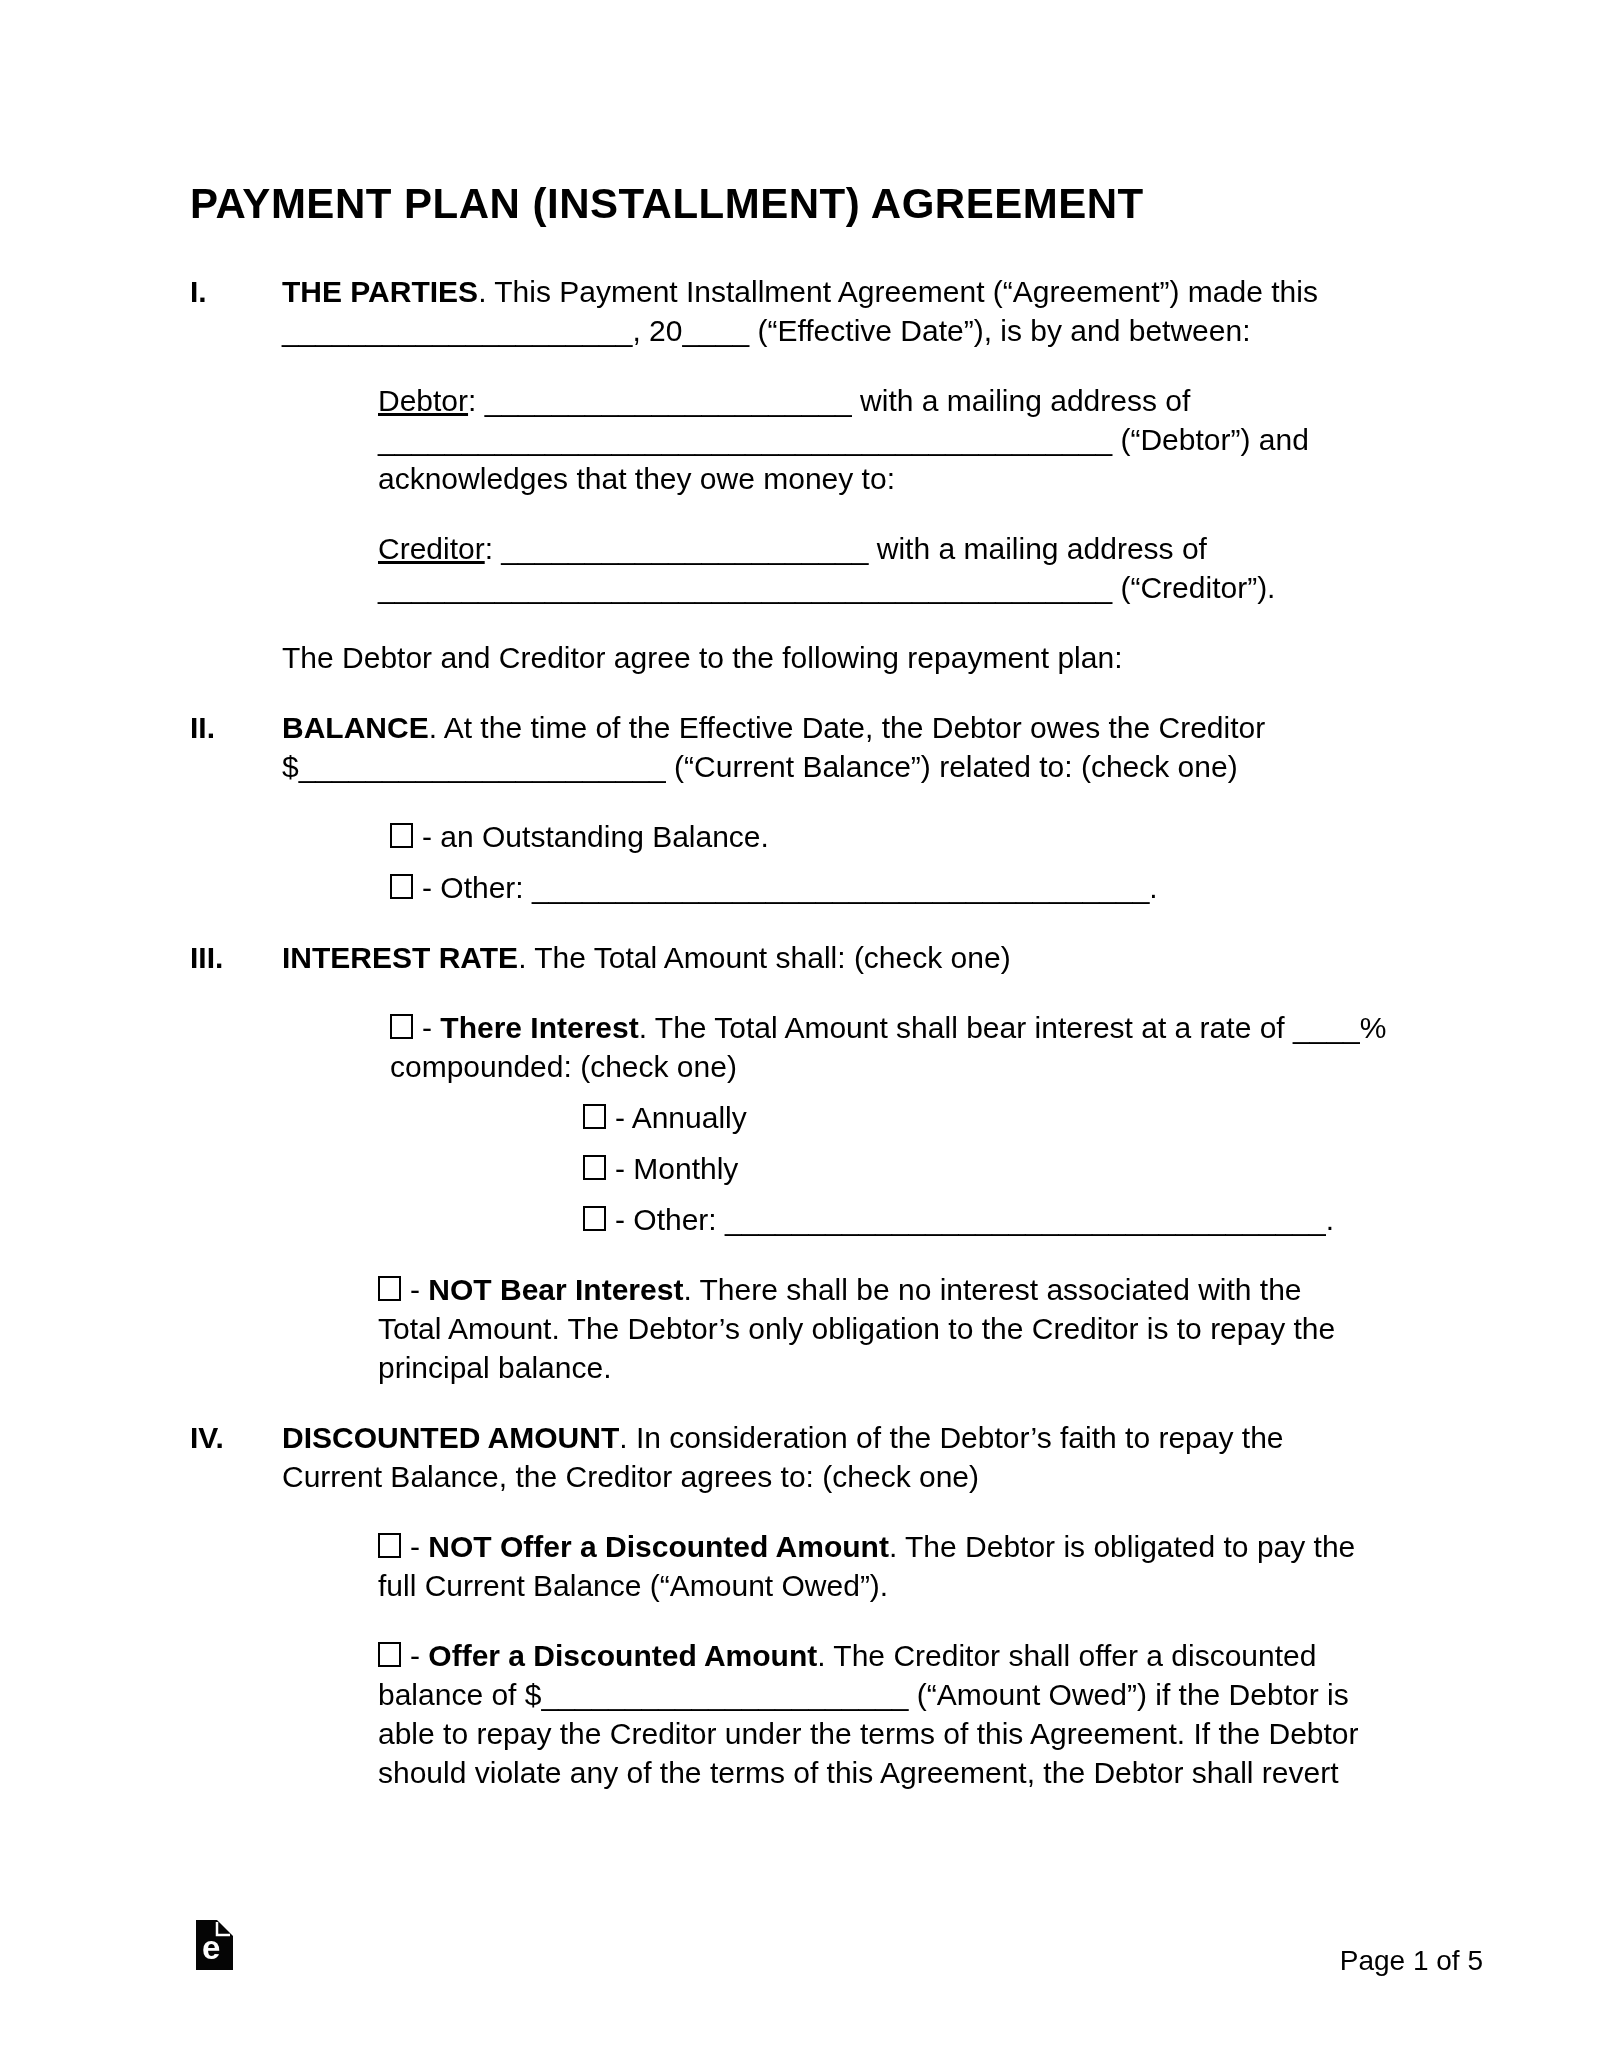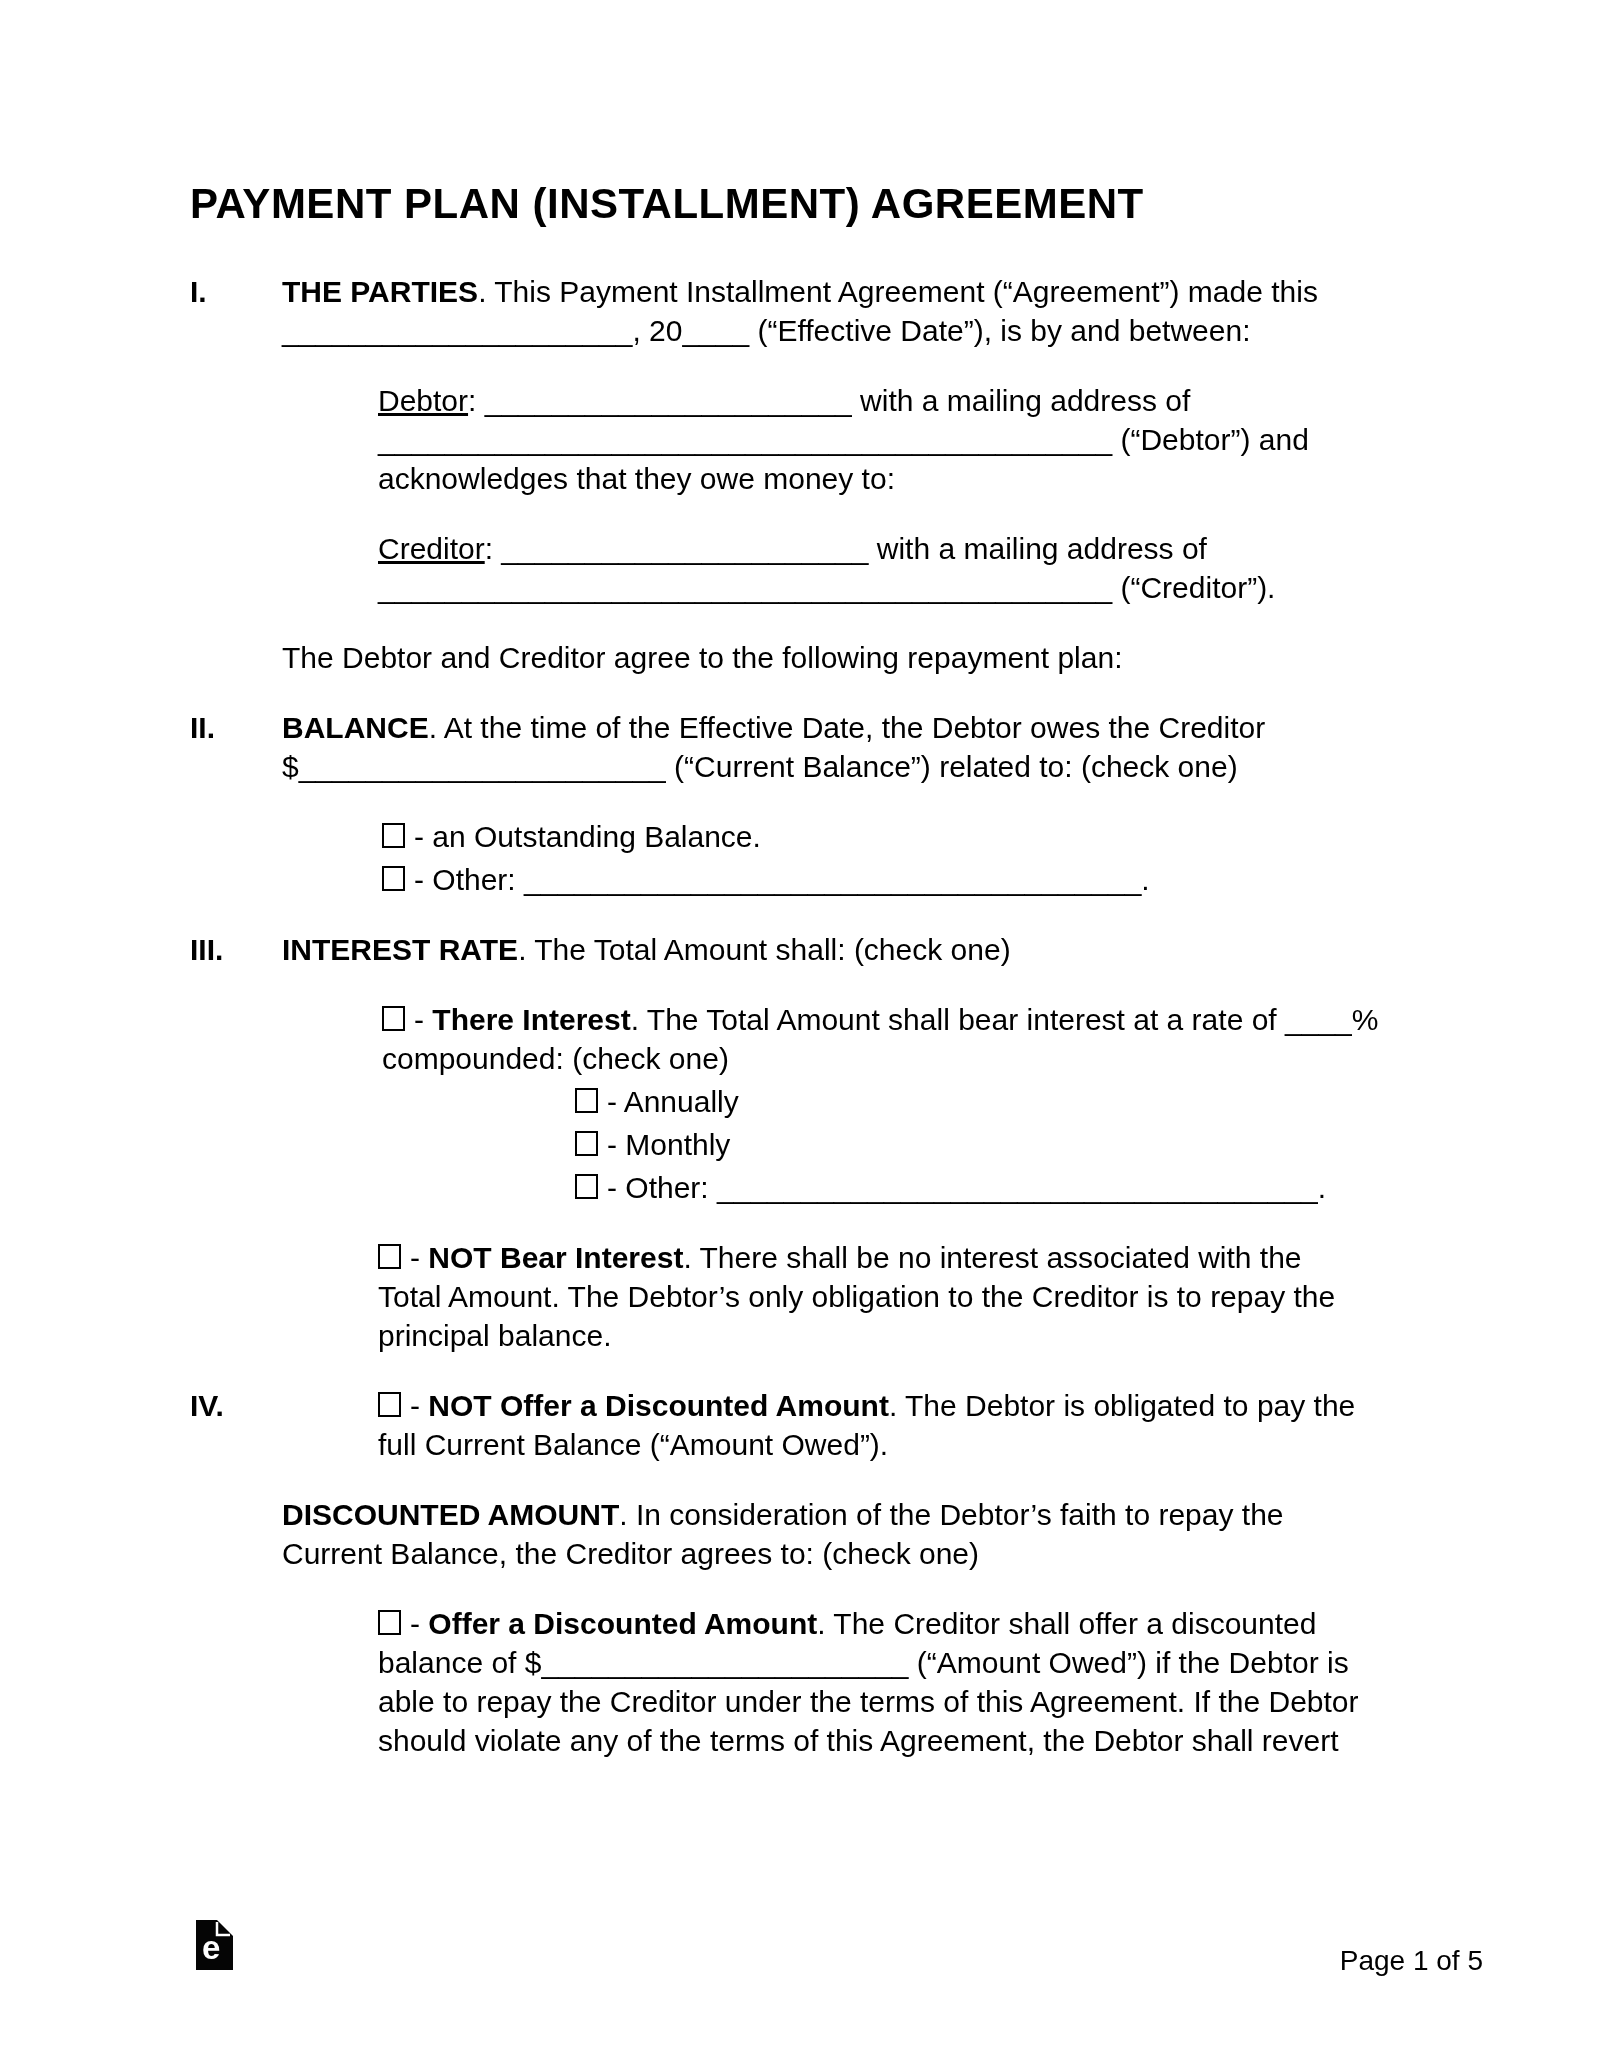--- a/index.html
+++ b/index.html
@@ -20,21 +20,21 @@
     font-size:42px;
     line-height:48px;
     font-weight:bold;
     margin:0 58px 44px 0;
     letter-spacing:0.5px;
     white-space:nowrap;
   }
   .sec { position:relative; padding-left:92px; }
   .num { position:absolute; left:0; top:0; font-weight:bold; }
   .para { margin:0 0 31px 0; }
-  .tight { margin:4px; }
+  .tight { margin:12px; }
   .group { margin:0 0 31px 0; }
   .ind1 { margin-left:96px; }
   .ind2 { margin-left:193px; }
   .t { white-space:pre-wrap; }
   b.h { font-weight:bold; }
   u.lbl { }
   .cb {
     display:inline-block;
     width:19px; height:21px;
     border:2px solid #000;
@@ -92,25 +92,25 @@
       </div>
     </div>
 
     <p class="para ind1"><span class="cb"></span><span class="t">- </span><b class="h">NOT Bear Interest</b><span class="t">. There shall be no interest associated with the
 Total Amount. The Debtor’s only obligation to the Creditor is to repay the
 principal balance.</span></p>
   </div>
 
   <div class="sec">
     <span class="num">IV.</span>
+    <p class="para"><b class="h">DISCOUNTED AMOUNT</b><span class="t">. In consideration of the Debtor’s faith to repay the
+Current Balance, the Creditor agrees to: (check one)</span></p>
+
     <p class="para ind1"><span class="cb"></span><span class="t">- </span><b class="h">NOT Offer a Discounted Amount</b><span class="t">. The Debtor is obligated to pay the
 full Current Balance (“Amount Owed”).</span></p>
-
-    <p class="para"><b class="h">DISCOUNTED AMOUNT</b><span class="t">. In consideration of the Debtor’s faith to repay the
-Current Balance, the Creditor agrees to: (check one)</span></p>
 
     <p class="para ind1"><span class="cb"></span><span class="t">- </span><b class="h">Offer a Discounted Amount</b><span class="t">. The Creditor shall offer a discounted
 balance of $______________________ (“Amount Owed”) if the Debtor is
 able to repay the Creditor under the terms of this Agreement. If the Debtor
 should violate any of the terms of this Agreement, the Debtor shall revert</span></p>
   </div>
 
   <div class="logo">
     <svg width="37" height="50" viewBox="0 0 37 50" aria-hidden="true">
       <path d="M0 0 H21 L37 16 V50 H0 Z" fill="#050505"></path>

